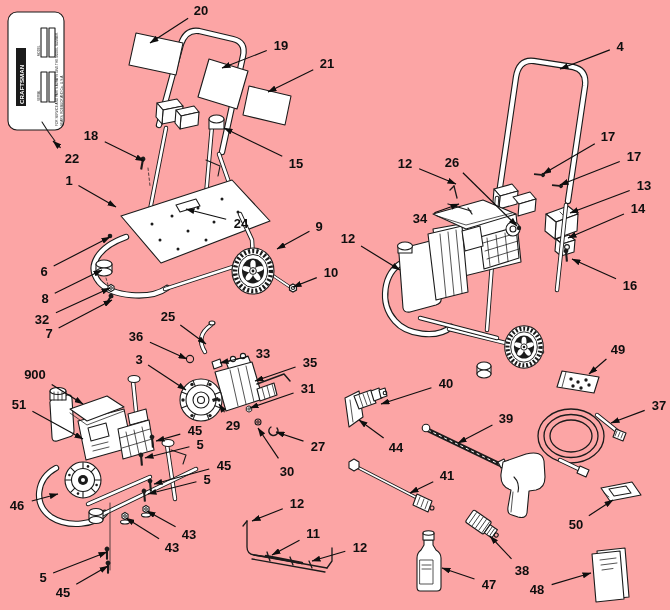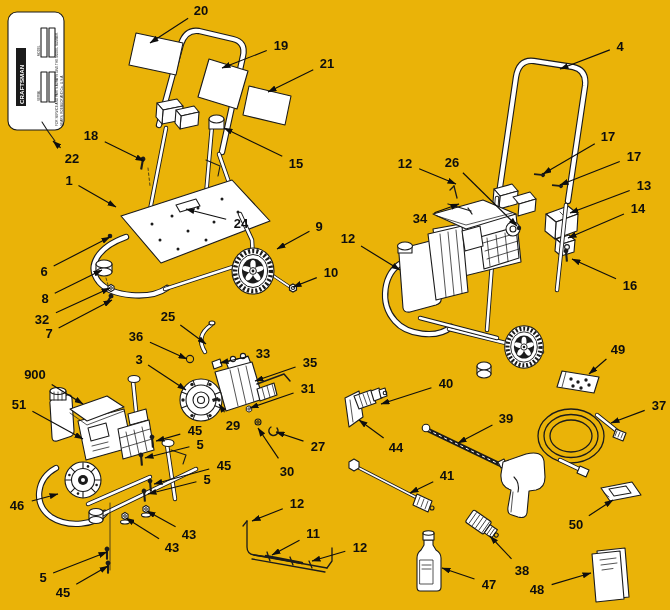--- a/index.html
+++ b/index.html
@@ -1,16 +1,16 @@
 <!DOCTYPE html>
 <html><head>
 <meta charset="utf-8">
 <style>
   html,body{margin:0;background:#fff}
-  .stage{position:relative;width:670px;height:610px;background:#eab308;overflow:hidden;
+  .stage{position:relative;width:670px;height:610px;background:#fca5a5;overflow:hidden;
          font-family:"Liberation Sans",sans-serif}
   svg{display:block}
   .ln{fill:none;stroke:#1b1b1b;stroke-width:1.1;stroke-linecap:round;stroke-linejoin:round}
   .thin{stroke-width:.75}
   .fw{fill:#fff;stroke:#1b1b1b;stroke-width:1.1;stroke-linejoin:round}
   .fd{fill:#1b1b1b;stroke:none}
   .t1{fill:none;stroke:#1b1b1b;stroke-width:6.4;stroke-linecap:round;stroke-linejoin:round}
   .t2{fill:none;stroke:#fff;stroke-width:4.2;stroke-linecap:round;stroke-linejoin:round}
   .s1{fill:none;stroke:#1b1b1b;stroke-width:4.4;stroke-linecap:round;stroke-linejoin:round}
   .s2{fill:none;stroke:#fff;stroke-width:2.6;stroke-linecap:round;stroke-linejoin:round}

